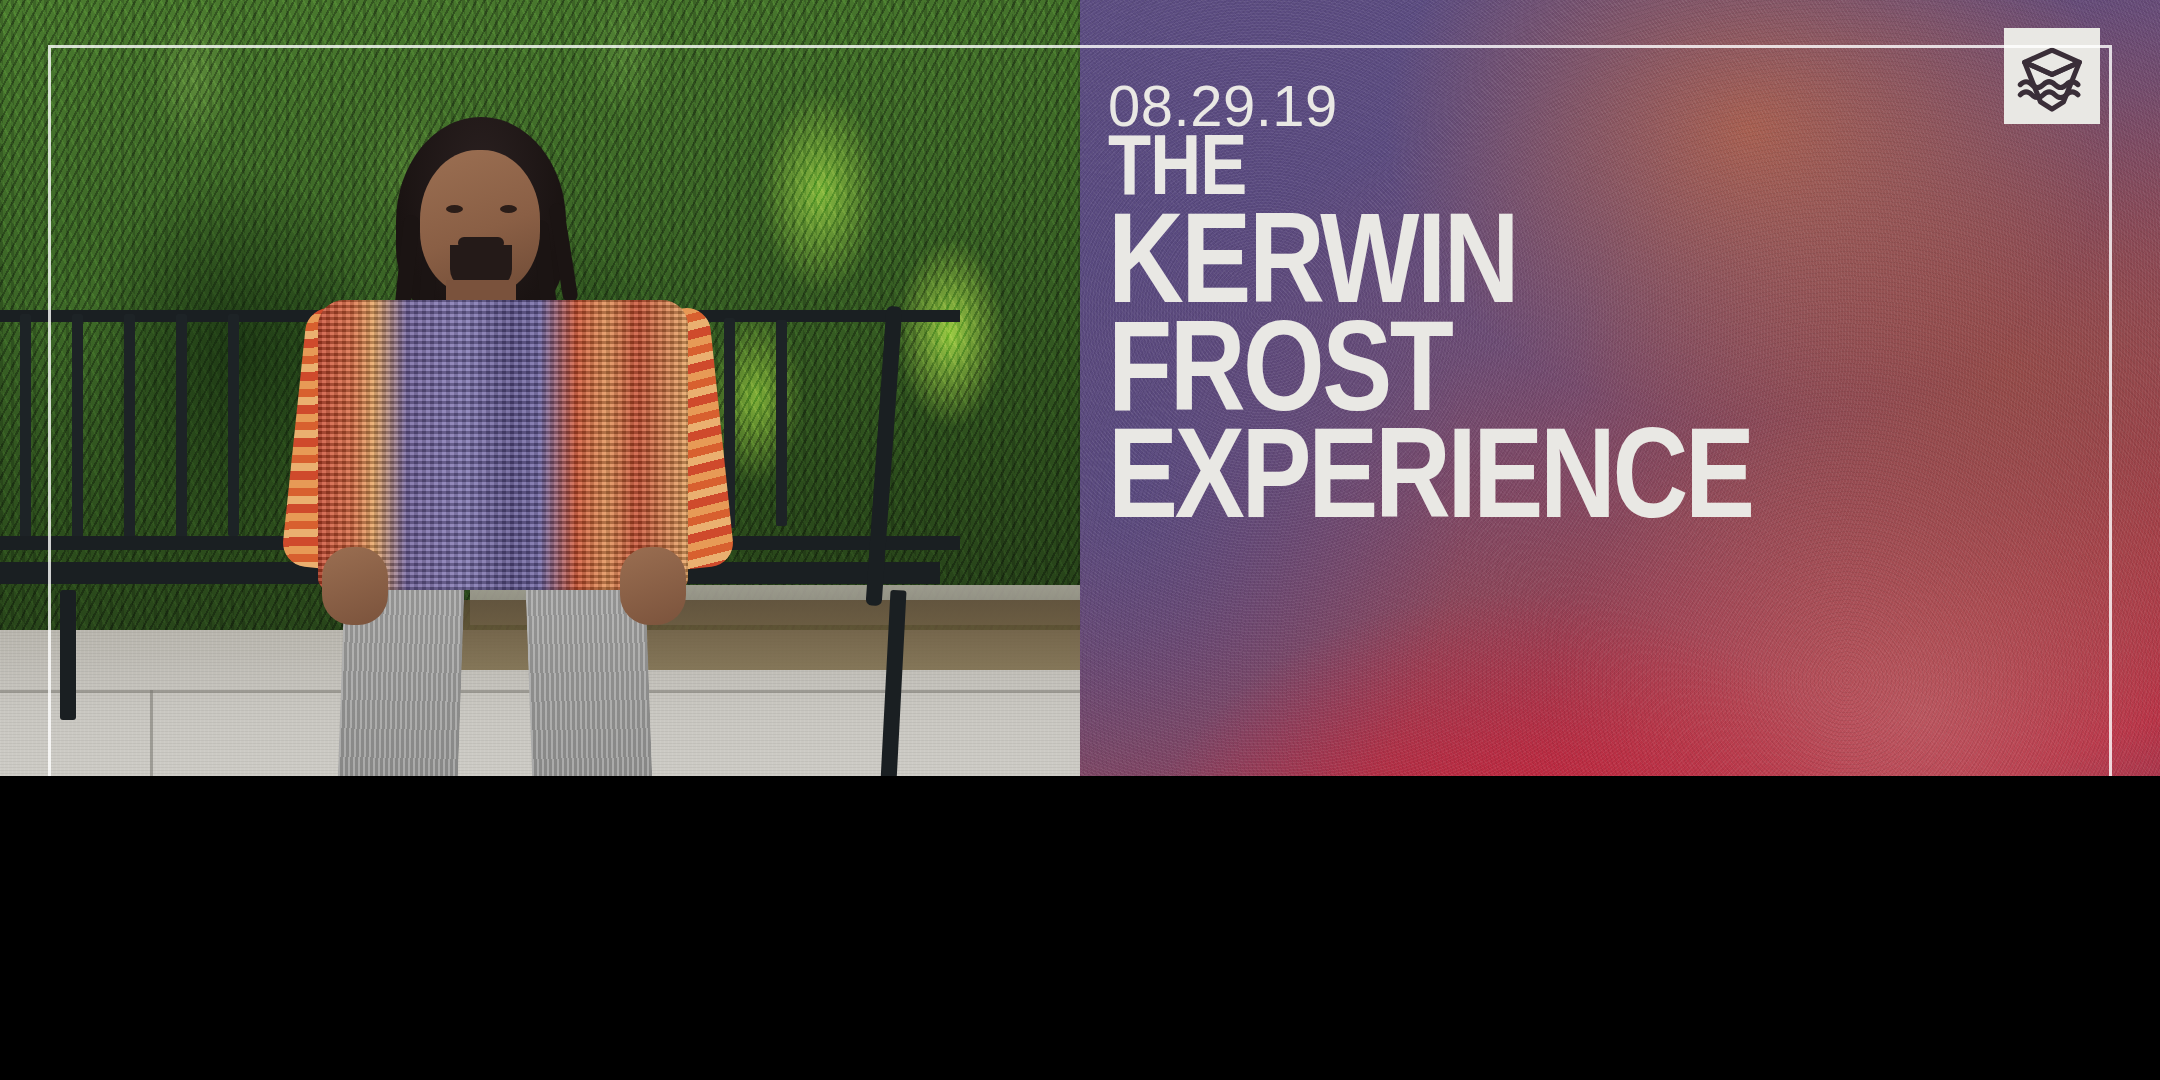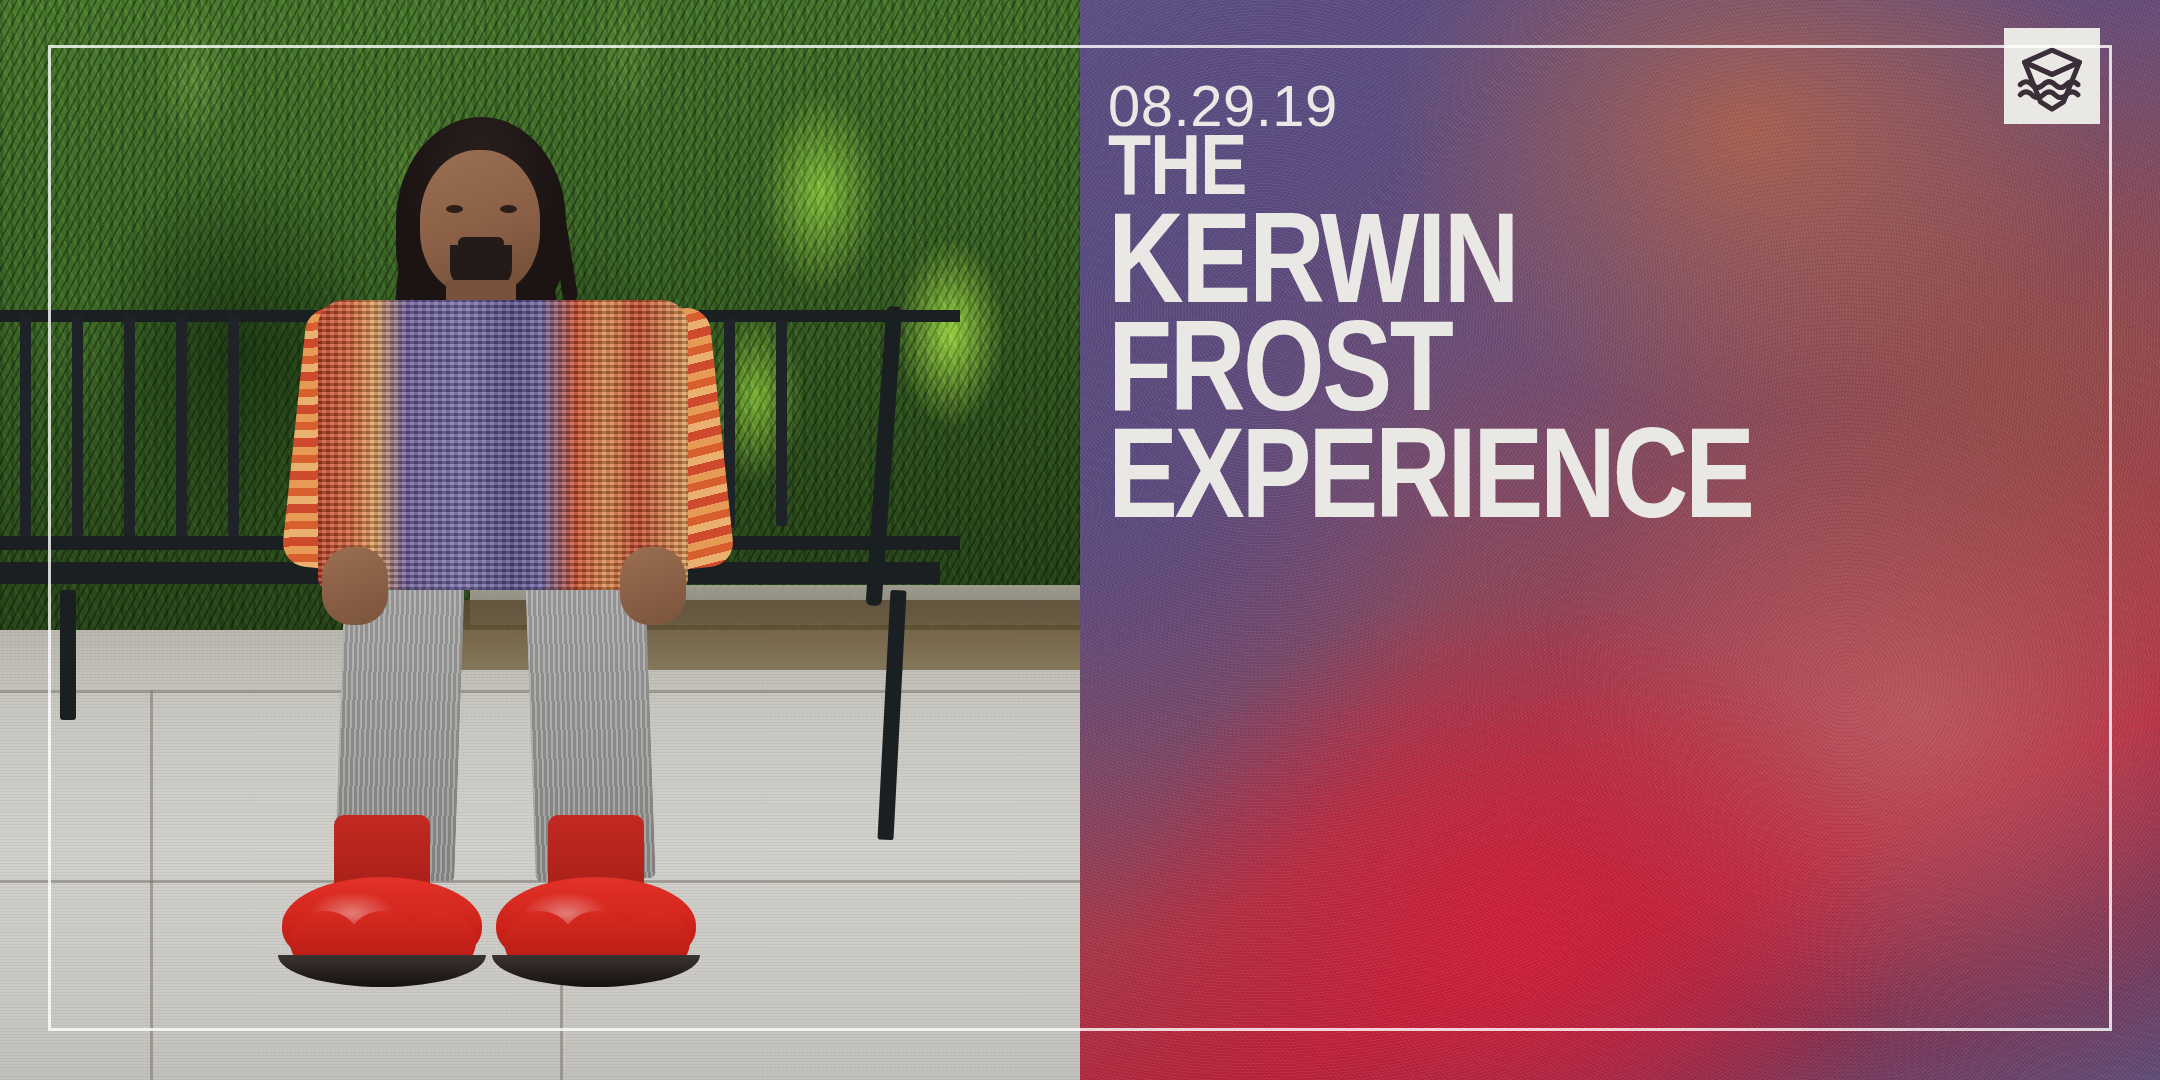--- a/index.html
+++ b/index.html
@@ -1,20 +1,20 @@
 <!DOCTYPE html>
 <html><head>
 <meta charset="utf-8">
 <style>
   * { margin:0; padding:0; box-sizing:border-box; }
   html,body { background:#000; }
 
   .poster{
     position:relative;
-    width:2160px; height:1080px;
+    width:2160px; height:776px;
     overflow:hidden;
     font-family:"Liberation Sans", sans-serif;
     background:#2a2030;
   }
 
   
   .photo{
     position:absolute; left:0; top:0;
     width:1080px; height:1080px;
     overflow:hidden;

